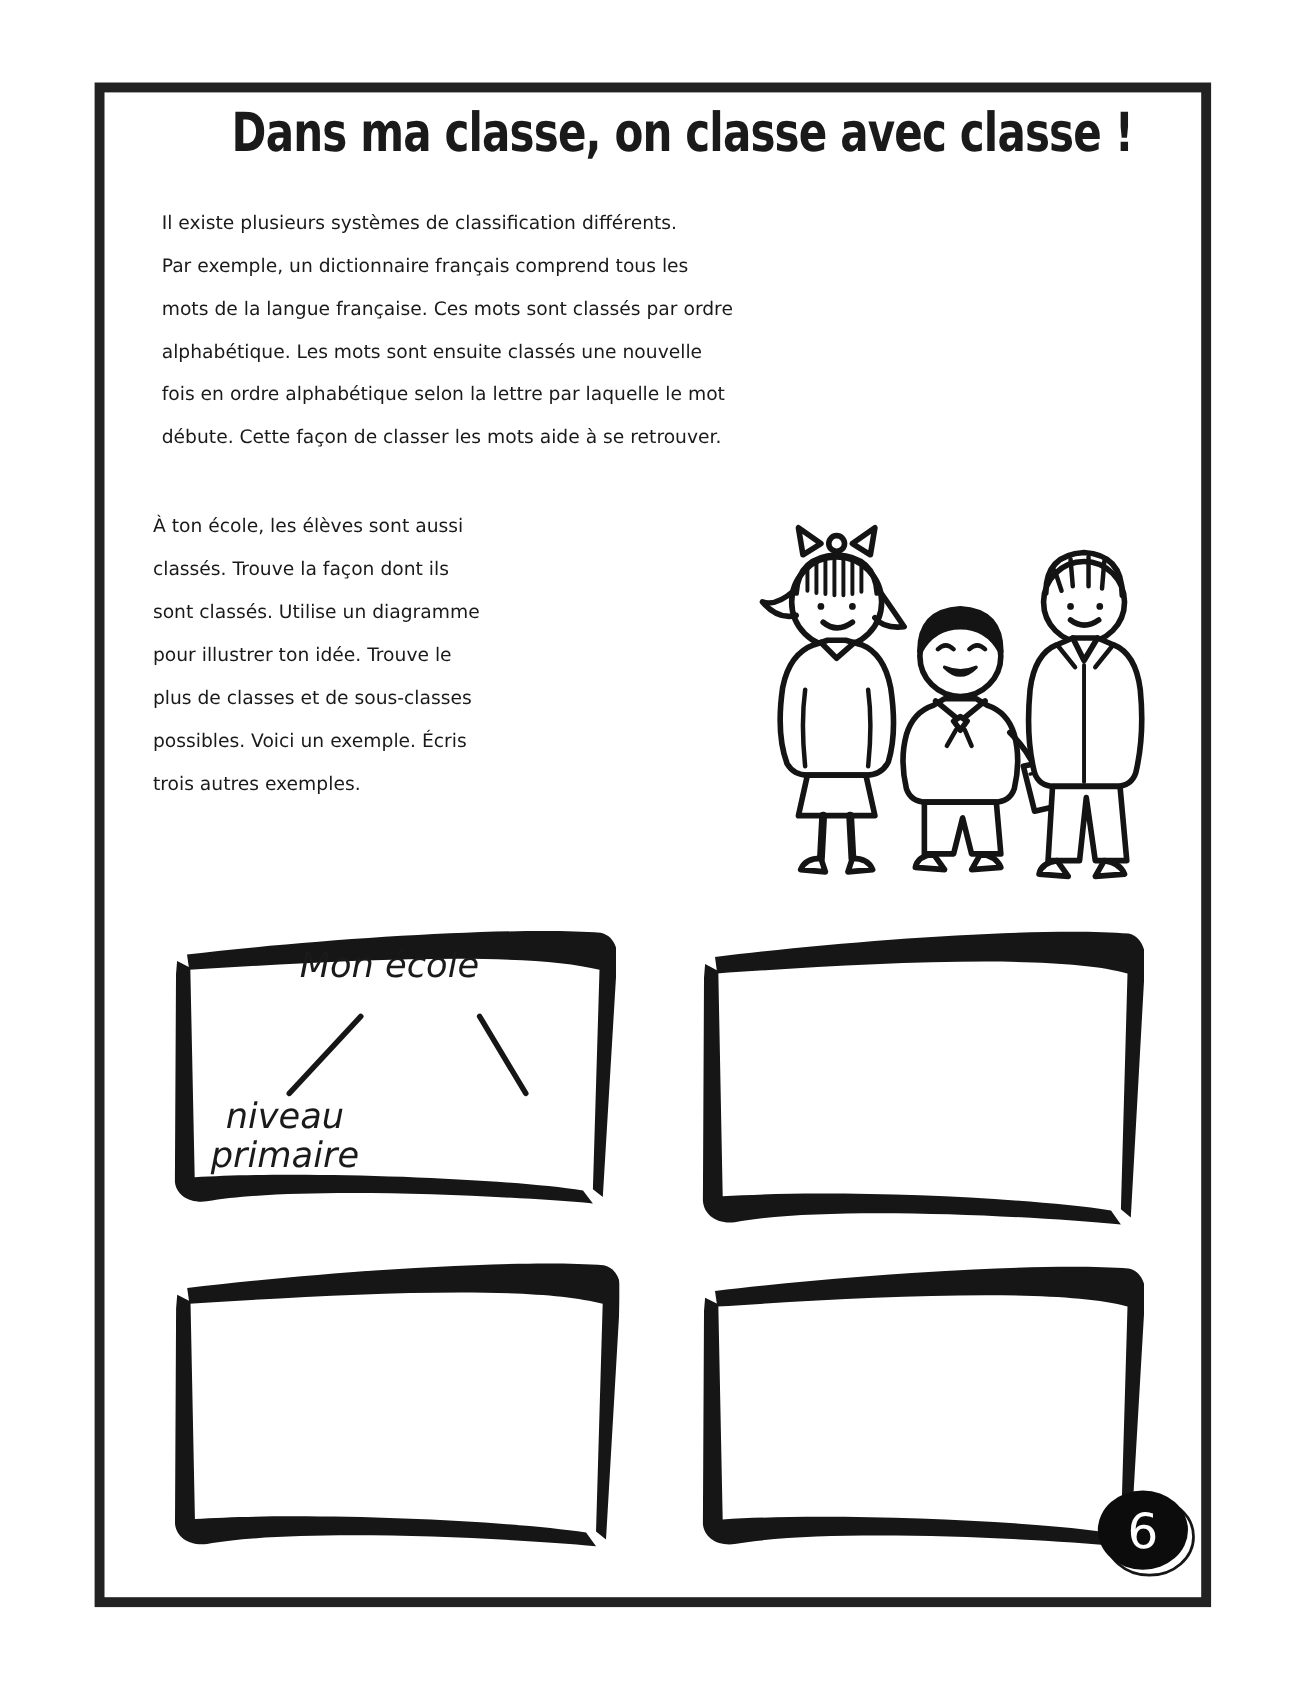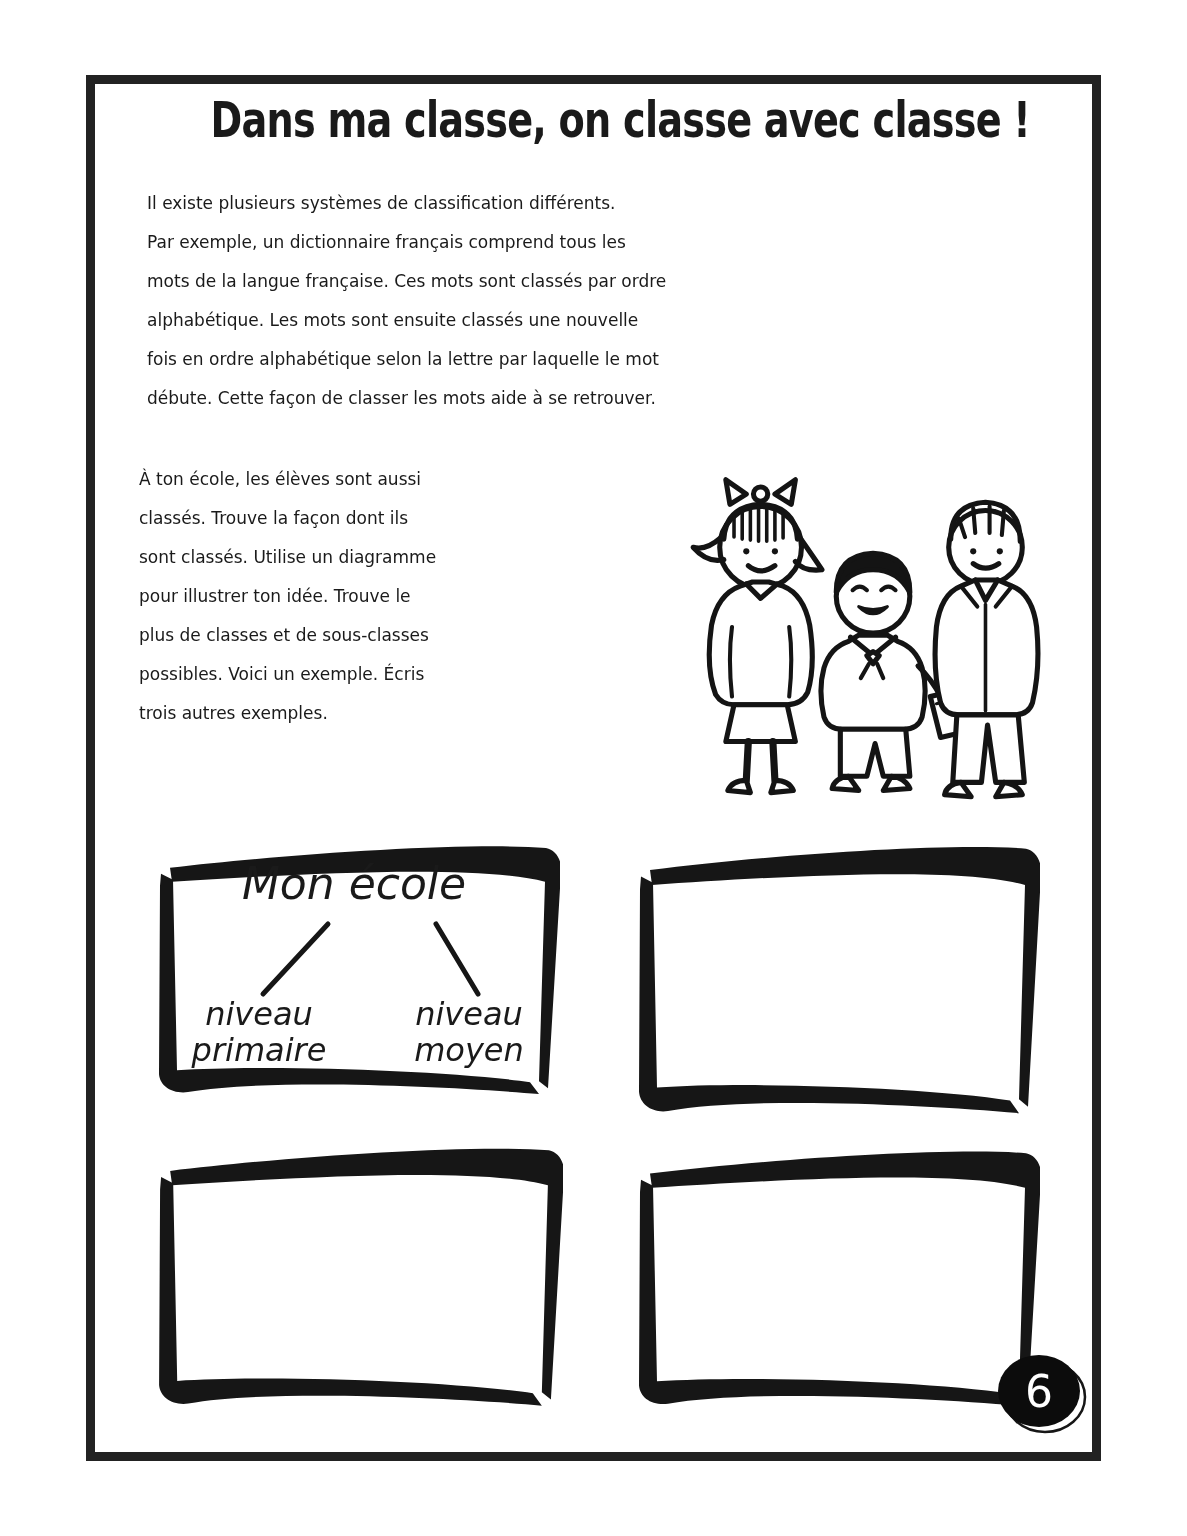--- a/index.html
+++ b/index.html
@@ -14,21 +14,21 @@
   .para.intro{position:absolute;left:52px;top:100px;width:920px;}
   .para.task{position:absolute;left:44px;top:376px;width:540px;}
   .kids{position:absolute;left:592px;top:368px;width:368px;height:350px;}
   .box{position:absolute;}
   .frame{position:absolute;left:0;top:0;width:100%;height:100%;display:block;}
   .box-1{left:53px;top:754px;width:412px;height:268px;}
   .box-2{left:533px;top:754px;width:412px;height:288px;}
   .box-3{left:53px;top:1056px;width:415px;height:278px;}
   .box-4{left:533px;top:1059px;width:412px;height:275px;}
   .diag-root{position:absolute;top:20px;left:0;right:0;text-align:center;
-         font-size:44px;font-style:italic;}
+         font-size:32px;font-style:italic;}
   .branches{position:absolute;left:0;top:0;width:100%;height:100%;}
   .leaf{position:absolute;text-align:center;font-style:italic;font-size:32px;line-height:36px;}
   .leaf.left{left:36px;top:158px;width:150px;}
   .leaf.right{left:246px;top:158px;width:150px;}
   .badge{position:absolute;left:898px;top:1266px;width:96px;height:86px;z-index:5;}
   svg text{font-family:"DejaVu Sans",sans-serif;}
 </style>
 </head>
 <body>
 
@@ -123,21 +123,20 @@
     <div class="box box-1">
       <svg class="frame" viewBox="0 0 412 270" preserveAspectRatio="none">
           <use href="#handframe"></use>
         </svg>
       <div class="diag-root">Mon école</div>
       <svg class="branches" viewBox="0 0 412 268">
         <line x1="180" y1="86" x2="115" y2="156" stroke="#161616" stroke-width="5" stroke-linecap="round"></line>
         <line x1="288" y1="86" x2="330" y2="156" stroke="#161616" stroke-width="5" stroke-linecap="round"></line>
       </svg>
       <div class="leaf left">niveau primaire</div>
-      <div class="leaf right">niveau moyen</div>
     </div>
 
     <div class="box box-2">
       <svg class="frame" viewBox="0 0 412 270" preserveAspectRatio="none">
           <use href="#handframe"></use>
         </svg>
     </div>
     <div class="box box-3">
       <svg class="frame" viewBox="0 0 412 270" preserveAspectRatio="none">
           <use href="#handframe"></use>

